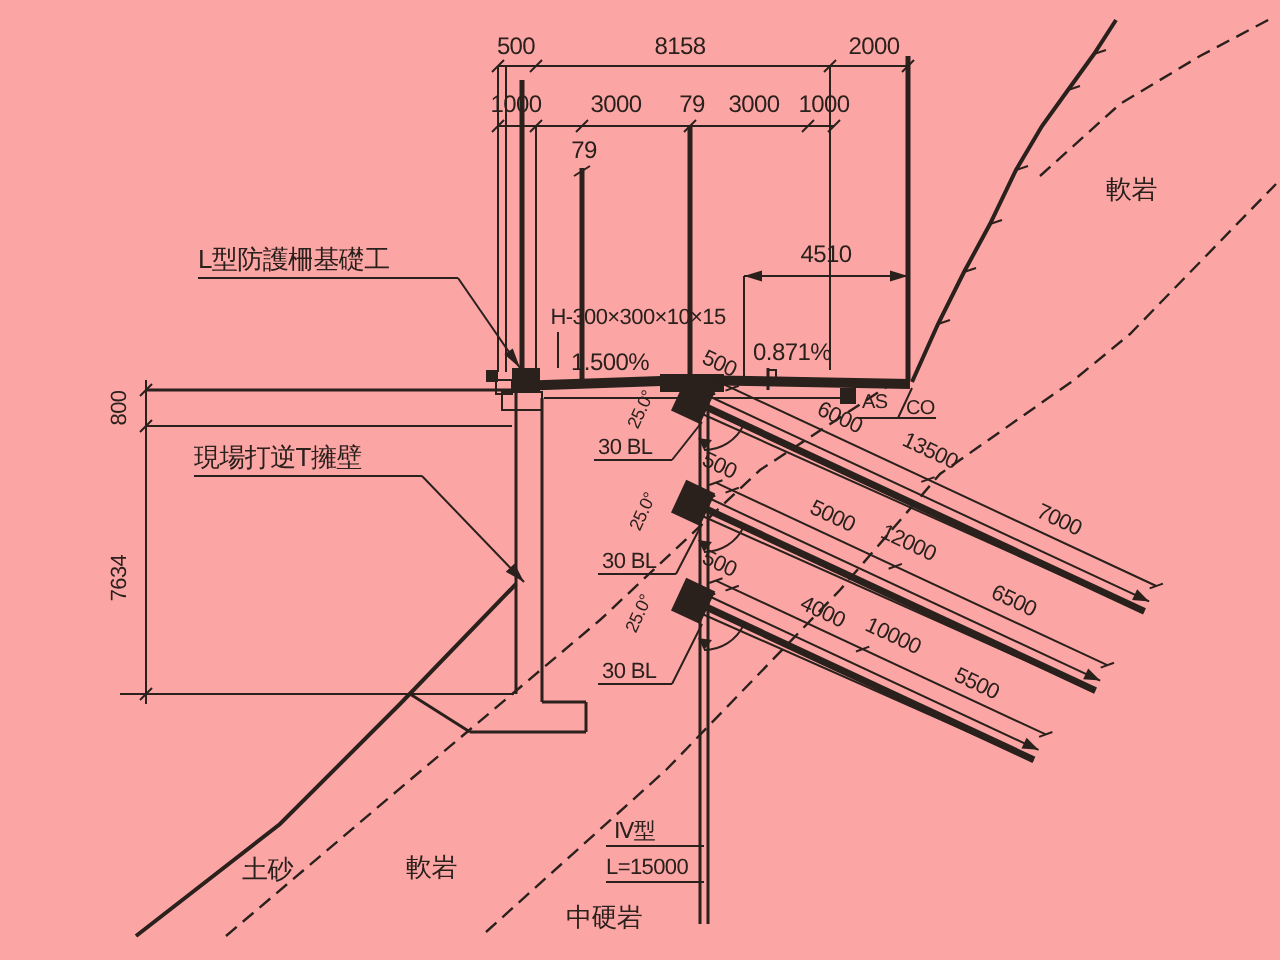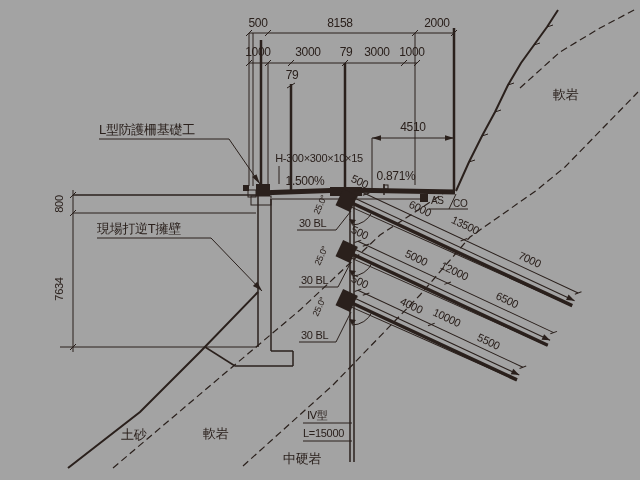--- a/index.html
+++ b/index.html
@@ -1,16 +1,16 @@
 <!DOCTYPE html>
 <html><head>
 <meta charset="utf-8">
 <style>
   html,body{margin:0;padding:0;background:#fff;}
-  .stage{width:640px;height:480px;background:#a3a3a3;position:relative;font-family:"Liberation Sans",sans-serif;}
+  .stage{width:640px;height:480px;background:#fca5a5;position:relative;font-family:"Liberation Sans",sans-serif;}
   svg{display:block;}
   text{fill:#2a201c;font-family:"Liberation Sans","DejaVu Sans",sans-serif;letter-spacing:-0.3px;}
   .ln{stroke:#2a201c;stroke-width:1;fill:none;}
   .ln15{stroke:#2a201c;stroke-width:1.5;fill:none;}
   .ln2{stroke:#2a201c;stroke-width:2;fill:none;}
   .ln25{stroke:#2a201c;stroke-width:2.5;fill:none;}
   .ln35{stroke:#2a201c;stroke-width:3.5;fill:none;}
   .thick5{stroke:#2a201c;stroke-width:5;fill:none;}
   .dash{stroke:#2a201c;stroke-width:1.2;fill:none;stroke-dasharray:7 4;}
   .fillink{fill:#2a201c;stroke:none;}

